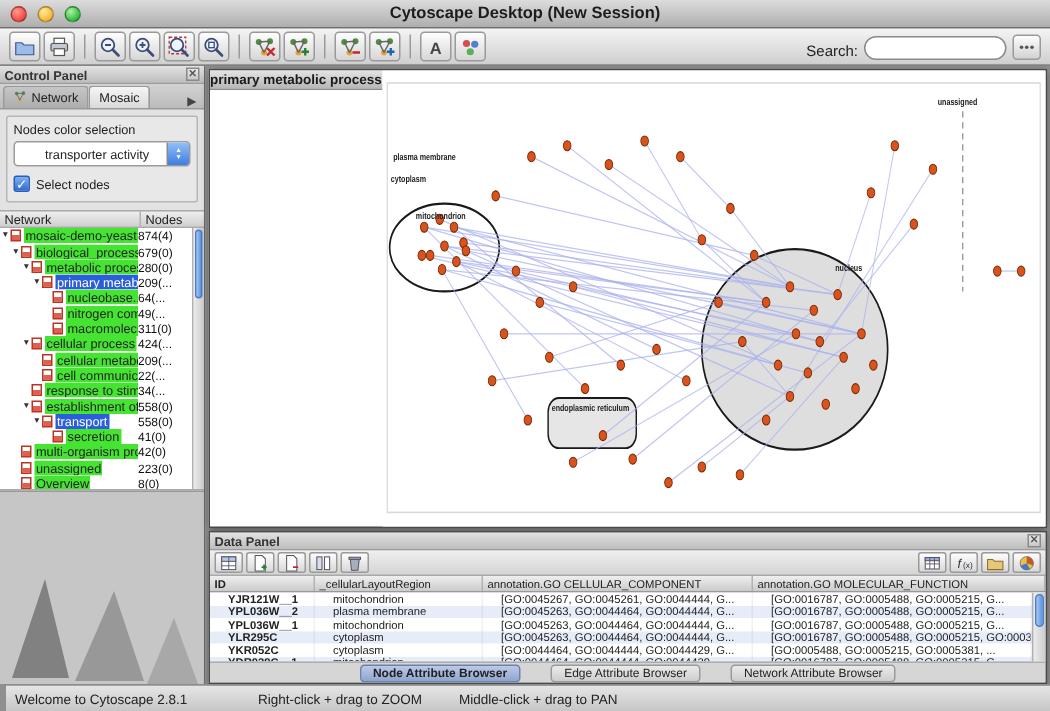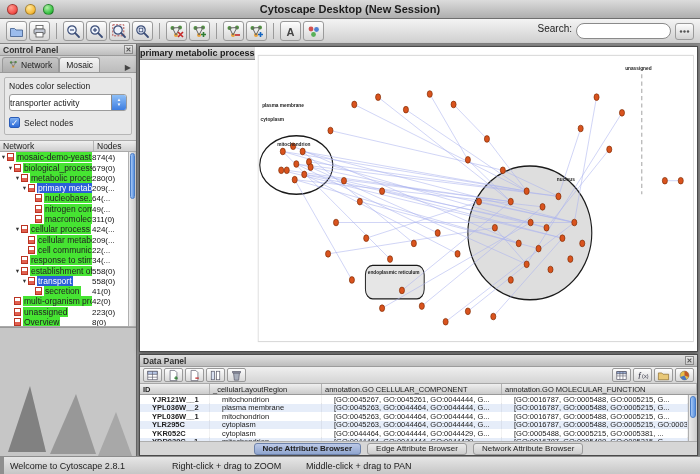--- a/index.html
+++ b/index.html
@@ -10,34 +10,34 @@
   .lights{position:absolute;left:7px;top:4px;display:flex;gap:7px}
   .light{width:11px;height:11px;border-radius:50%;border:1px solid rgba(0,0,0,.3)}
   .light.red{background:radial-gradient(circle at 35% 30%,#ff9a90,#f4504a 65%,#c62f2a)}
   .light.yellow{background:radial-gradient(circle at 35% 30%,#ffe9a0,#f8bc3c 65%,#d89a16)}
   .light.green{background:radial-gradient(circle at 35% 30%,#b2f0a8,#38c243 65%,#1d9a2c)}
   
   .toolbar{position:absolute;top:19px;left:0;right:0;height:25px;background:linear-gradient(#f4f4f4,#cfcfcf);border-bottom:1px solid #848484;display:flex;align-items:center;padding:0 6px;gap:2px}
   .tbtn{width:21px;height:20px;border:1px solid #9a9a9a;border-radius:3px;background:linear-gradient(#fefefe,#d6d6d6);display:flex;align-items:center;justify-content:center;flex:none}
   .tbtn svg{display:block}
   .tsep{width:1px;height:16px;background:#9a9a9a;margin:0 4px;flex:none}
-  .search-area{margin-left:auto;display:flex;align-items:flex-start;gap:4px;font-size:10px;color:#222}
+  .search-area{margin-left:auto;display:flex;align-items:flex-end;gap:4px;font-size:10px;color:#222}
   .search-input{width:95px;height:16px;border:1px solid #8a8a8a;border-radius:8px;font-size:9px;padding:0 7px;background:#fff;font-family:"Liberation Sans",sans-serif}
   .search-btn{width:19px;height:17px;border:1px solid #9a9a9a;border-radius:3px;background:linear-gradient(#fdfdfd,#d2d2d2);display:flex;align-items:center;justify-content:center}
   
   .control-panel{position:absolute;left:0;top:44px;width:137px;height:412px;background:#e2e2e2;border-right:1px solid #6a6a6a;display:flex;flex-direction:column;overflow:hidden}
   .panel-titlebar{height:12px;flex:none;background:linear-gradient(#e2e2e2,#bdbdbd);border-bottom:1px solid #9c9c9c;display:flex;align-items:center;padding:0 3px;font-size:8.5px;font-weight:bold;color:#333}
   .panel-close{margin-left:auto;width:9px;height:9px;border:1px solid #8a8a8a;background:linear-gradient(#e8e8e8,#c8c8c8);font-size:7px;line-height:7px;text-align:center;color:#555;flex:none}
   .cp-tabs{height:17px;flex:none;display:flex;align-items:flex-end;background:linear-gradient(#d2d2d2,#bcbcbc);border-bottom:1px solid #9a9a9a;padding:2px 2px 0}
   .cp-tab{height:15px;padding:0 6px;font-size:8.5px;display:flex;align-items:center;gap:3px;border:1px solid #9a9a9a;border-bottom:none;border-radius:3px 3px 0 0;background:linear-gradient(#c6c6c6,#adadad);color:#222;white-space:nowrap}
   .cp-tab.active{background:linear-gradient(#f5f5f5,#dadada);font-weight:normal}
   .cp-tab-more{margin-left:auto;font-size:8px;color:#444;padding:0 3px}
   .cp-section{flex:none;margin:4px 4px 0;border:1px solid #b6b6b6;border-radius:2px;background:#e8e8e8;padding:3px 4px 6px}
   .cp-label{font-size:8.5px;color:#222;margin-bottom:3px}
-  .dropdown{height:17px;background:#fff;border:1px solid #9b9b9b;border-radius:3px;display:flex;align-items:center;font-size:8.5px;padding-left:0;overflow:hidden}
+  .dropdown{height:17px;background:#fff;border:1px solid #9b9b9b;border-radius:3px;display:flex;align-items:center;font-size:8.5px;padding-left:20px;overflow:hidden}
   .dropdown-value{flex:1;white-space:nowrap;overflow:hidden}
   .dropdown-arrow{width:15px;align-self:stretch;background:linear-gradient(#8fc0f8,#3f7ee0);border-left:1px solid #8a8a8a;display:flex;flex-direction:column;align-items:center;justify-content:center;color:#fff;font-size:4.5px;line-height:4.5px;flex:none}
   .checkbox-row{display:flex;align-items:center;gap:4px;margin-top:6px;font-size:8.5px}
   .checkbox{width:11px;height:11px;border-radius:2px;background:linear-gradient(#7fb0f2,#2d6bd8);border:1px solid #2a5cb8;color:#fff;font-size:9px;line-height:10px;text-align:center;flex:none}
   .tree-header{display:flex;height:12px;flex:none;margin-top:5px;background:linear-gradient(#efefef,#cfcfcf);border-top:1px solid #aaa;border-bottom:1px solid #aaa;font-size:8.5px;color:#222}
   .th-network{flex:1;padding-left:3px;border-right:1px solid #b2b2b2;overflow:hidden}
   .th-nodes{width:42px;padding-left:3px}
   .tree-wrap{height:175px;flex:none;background:#fff;display:flex;overflow:hidden;border-bottom:1px solid #aaa}
   .tree-body{flex:1;min-width:0}
   .tree-row{display:flex;align-items:flex-end;height:10.3px;font-size:8.5px;white-space:nowrap}
@@ -68,21 +68,21 @@
   .dp-body{flex:1;min-width:0}
   .dp-row{display:flex;height:8.5px;font-size:7.5px;align-items:center}
   .dp-row:nth-child(even){background:#e6edf9}
   .dp-row .cell{padding-left:12px;overflow:hidden;white-space:nowrap;border-right:1px solid rgba(0,0,0,.05)}
   .c0{width:70px;flex:none;font-weight:bold}
   .c1{width:112px;flex:none}
   .c2{width:180px;flex:none}
   .c3{flex:1;min-width:0}
   .dp-scroll{width:9px;flex:none;background:linear-gradient(90deg,#ececec,#cccccc);border-left:1px solid #b0b0b0;position:relative}
   .dp-thumb{position:absolute;top:1px;left:1px;width:6px;height:22px;border-radius:3px;background:linear-gradient(90deg,#a6c8f6,#5a92e0);border:1px solid #4a7ec8}
-  .dp-tabs{height:14px;flex:none;display:flex;justify-content:center;align-items:center;gap:6px;background:#d6d6d6;border-top:1px solid #aeaeae}
+  .dp-tabs{height:14px;flex:none;display:flex;justify-content:center;align-items:center;gap:20px;background:#d6d6d6;border-top:1px solid #aeaeae}
   .dp-tab{height:12px;padding:0 8px;font-size:8px;border:1px solid #9a9a9a;border-radius:3px;background:linear-gradient(#ebebeb,#cdcdcd);display:flex;align-items:center;color:#222;white-space:nowrap}
   .dp-tab.active{background:linear-gradient(#bcc9e8,#8fa5cf);border-color:#6d82ab;font-weight:bold}
   
   .statusbar{position:absolute;left:4px;right:0;bottom:0;height:18px;background:linear-gradient(#e6e6e6,#c6c6c6);border-top:1px solid #8d8d8d;font-size:9px;color:#222}
   .statusbar span{position:absolute;top:4px}
   .sb-welcome{left:6px}
   .sb-zoom{left:168px}
   .sb-pan{left:302px}
 </style>
 </head>

